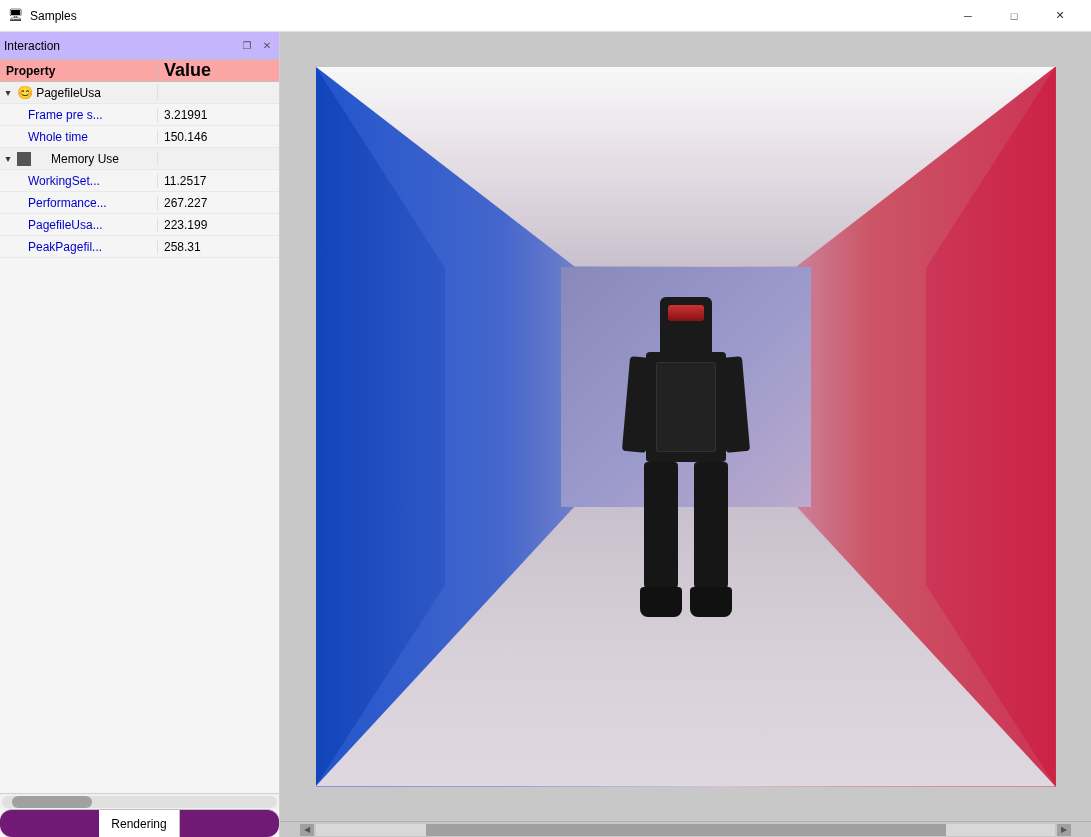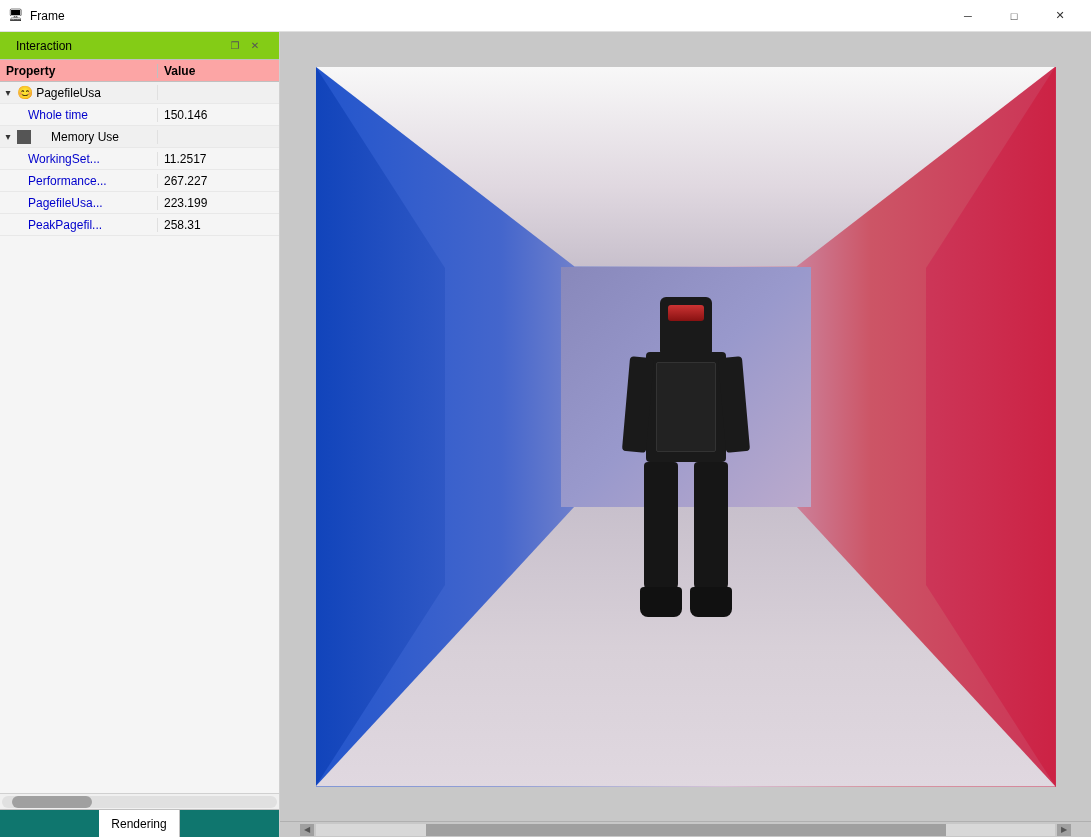--- a/index.html
+++ b/index.html
@@ -65,25 +65,25 @@
       width: 280px;
       min-width: 280px;
       display: flex;
       flex-direction: column;
       background: #f5f5f5;
       border-right: 1px solid #d0d0d0;
       height: 100%;
     }
 
     .panel-header {
-      background: #84cc16;
+      background: #c4b5fd;
       height: 28px;
       display: flex;
       align-items: center;
-      padding: 0 16px;
+      padding: 0 4px;
       border-bottom: 1px solid #c0c0c0;
       justify-content: space-between;
     }
     .panel-header-title {
       font-size: 12px;
       font-weight: 500;
       color: #000;
     }
     .panel-header-controls {
       display: flex;
@@ -122,21 +122,21 @@
       width: 158px;
       min-width: 158px;
       padding: 0 6px;
       font-size: 12px;
       font-weight: 600;
       color: #000;
       border-right: 1px solid #c0c0c0;
     }
     .col-value {
       padding: 0 6px;
-      font-size: 12px;
+      font-size: 18px;
       font-weight: 600;
       color: #000;
     }
 
     .tree-row {
       display: flex;
       align-items: center;
       height: 22px;
       border-bottom: 1px solid #e8e8e8;
       cursor: default;
@@ -216,25 +216,26 @@
       left: 10px;
       width: 80px;
       height: 100%;
       background: #a0a0a0;
       border-radius: 6px;
     }
 
     
     .left-bottom-tab {
       height: 28px;
-      background: #0f766e;
+      background: #701a75;
       border-top: 1px solid #c0c0c0;
       display: flex;
       align-items: center;
       justify-content: center;
+      border-radius: 12px;
     }
     .bottom-tab-item {
       padding: 0 12px;
       font-size: 12px;
       color: #000;
       cursor: pointer;
       height: 100%;
       display: flex;
       align-items: center;
       border-right: 1px solid #c0c0c0;
@@ -495,21 +496,21 @@
       height: 100%;
       background: #a0a0a0;
     }
   </style>
 </head>
 <body>
 
 <div class="title-bar">
   <div class="title-bar-left">
     <span class="title-bar-icon">🖥</span>
-    <span class="title-bar-title">Frame</span>
+    <span class="title-bar-title">Samples</span>
   </div>
   <div class="title-bar-controls">
     <button class="title-btn">─</button>
     <button class="title-btn">□</button>
     <button class="title-btn close">✕</button>
   </div>
 </div>
 
 <div class="main-layout">
 
@@ -532,20 +533,27 @@
       <div class="tree-row group-row">
         <div class="tree-row-property">
           <span class="expand-icon">▾</span>
           <span class="group-icon smiley-icon">😊</span>
           <span>PagefileUsa</span>
         </div>
         <div class="tree-row-value"></div>
       </div>
 
 
+      <div class="tree-row">
+        <div class="tree-row-property">
+          <span class="indent"></span>
+          <span>Frame pre s...</span>
+        </div>
+        <div class="tree-row-value">3.21991</div>
+      </div>
 
 
       <div class="tree-row">
         <div class="tree-row-property">
           <span class="indent"></span>
           <span>Whole time</span>
         </div>
         <div class="tree-row-value">150.146</div>
       </div>
 

